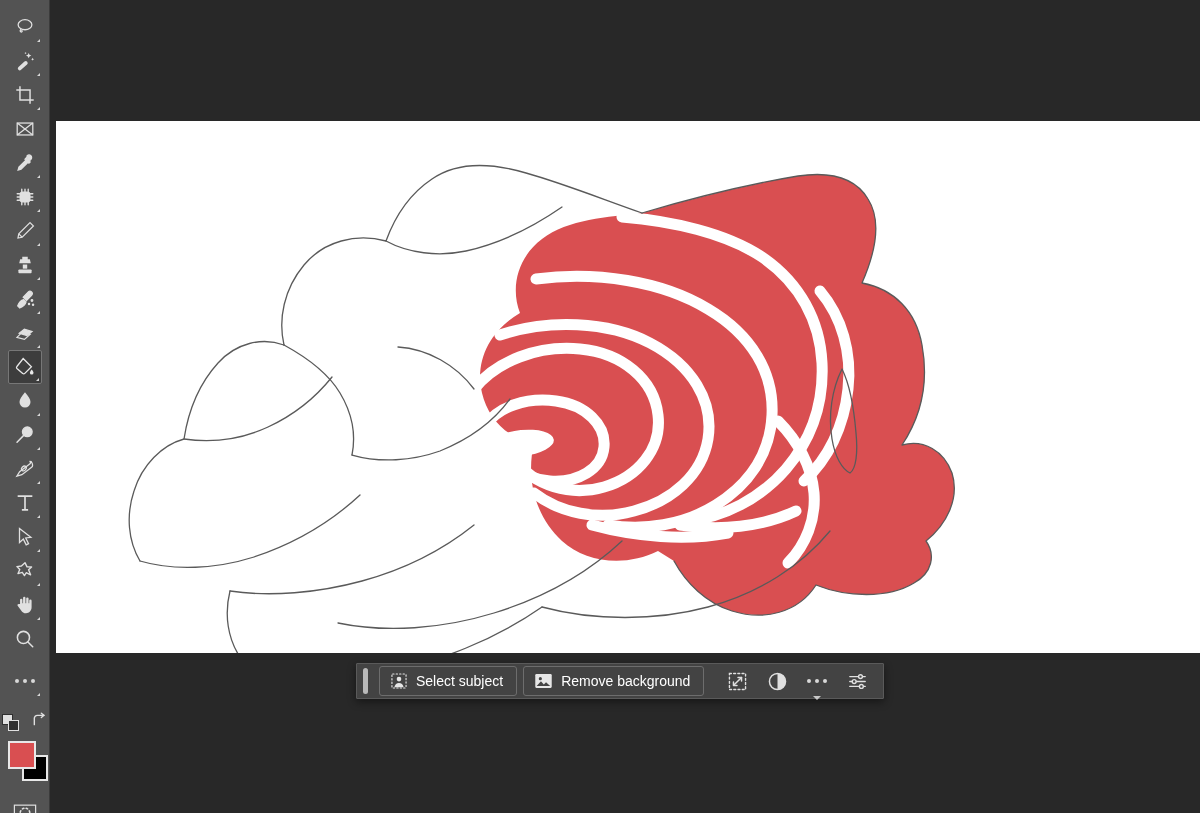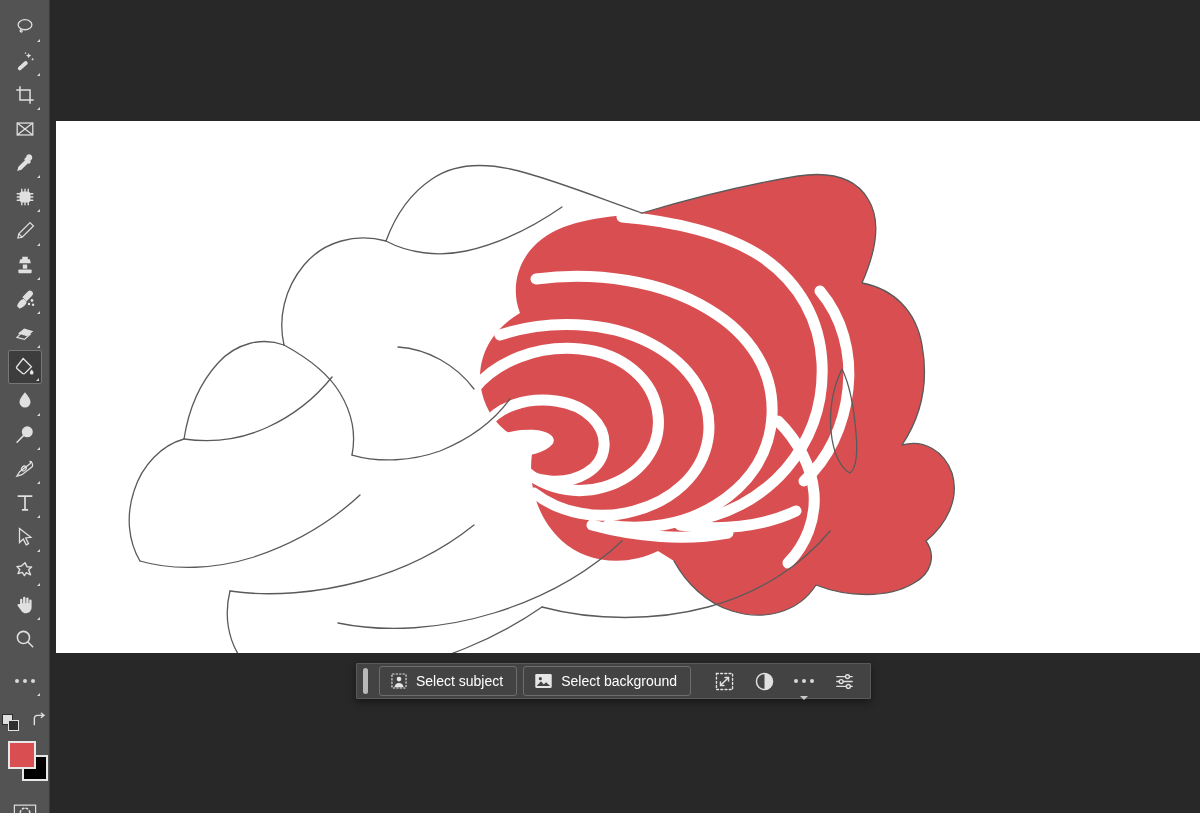--- a/index.html
+++ b/index.html
@@ -534,21 +534,21 @@
     </button>
 
     <button class="ctx-btn">
       <span style="display:flex">
         <svg width="19" height="18" viewBox="0 0 24 22" fill="none">
           <rect x="1.6" y="2.2" width="20.8" height="17.6" rx="1.4" fill="#e6e6e6"></rect>
           <circle cx="8" cy="8" r="2" fill="#434343"></circle>
           <path d="M3.4 17.4l5.4-6.1 3.6 4 2.8-2.8 5.2 4.9z" fill="#434343"></path>
         </svg>
       </span>
-      <span>Select background</span>
+      <span>Remove background</span>
     </button>
 
     <span class="ctx-sep"></span>
 
     <button class="ctx-icon-btn">
       <span style="display:flex">
         <svg width="21" height="21" viewBox="0 0 24 24" fill="none">
           <g stroke="#e0e0e0" stroke-width="1.6" stroke-linecap="round" stroke-dasharray="2.2 2.6">
             <rect x="2.8" y="2.8" width="18.4" height="18.4"></rect>
           </g>

